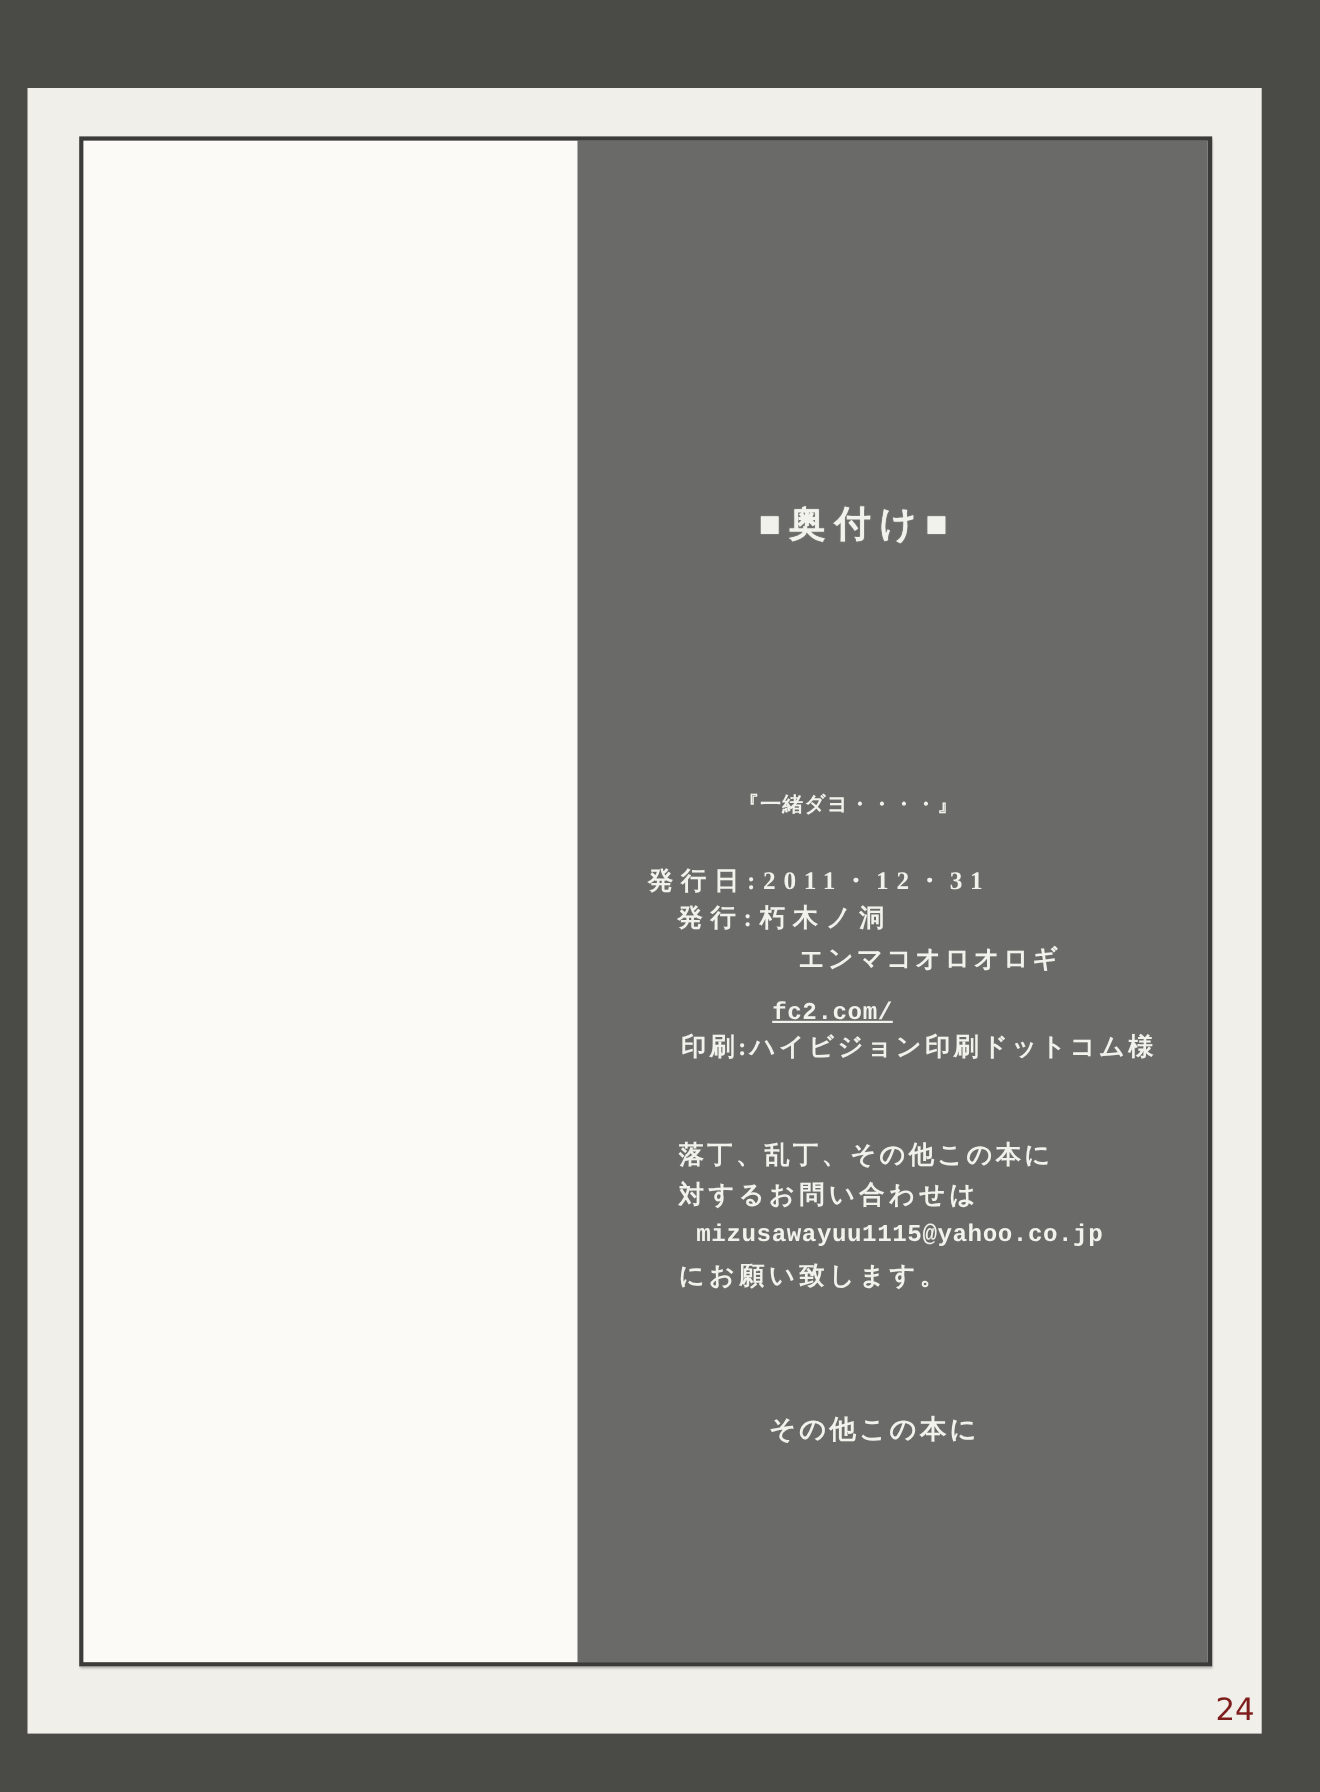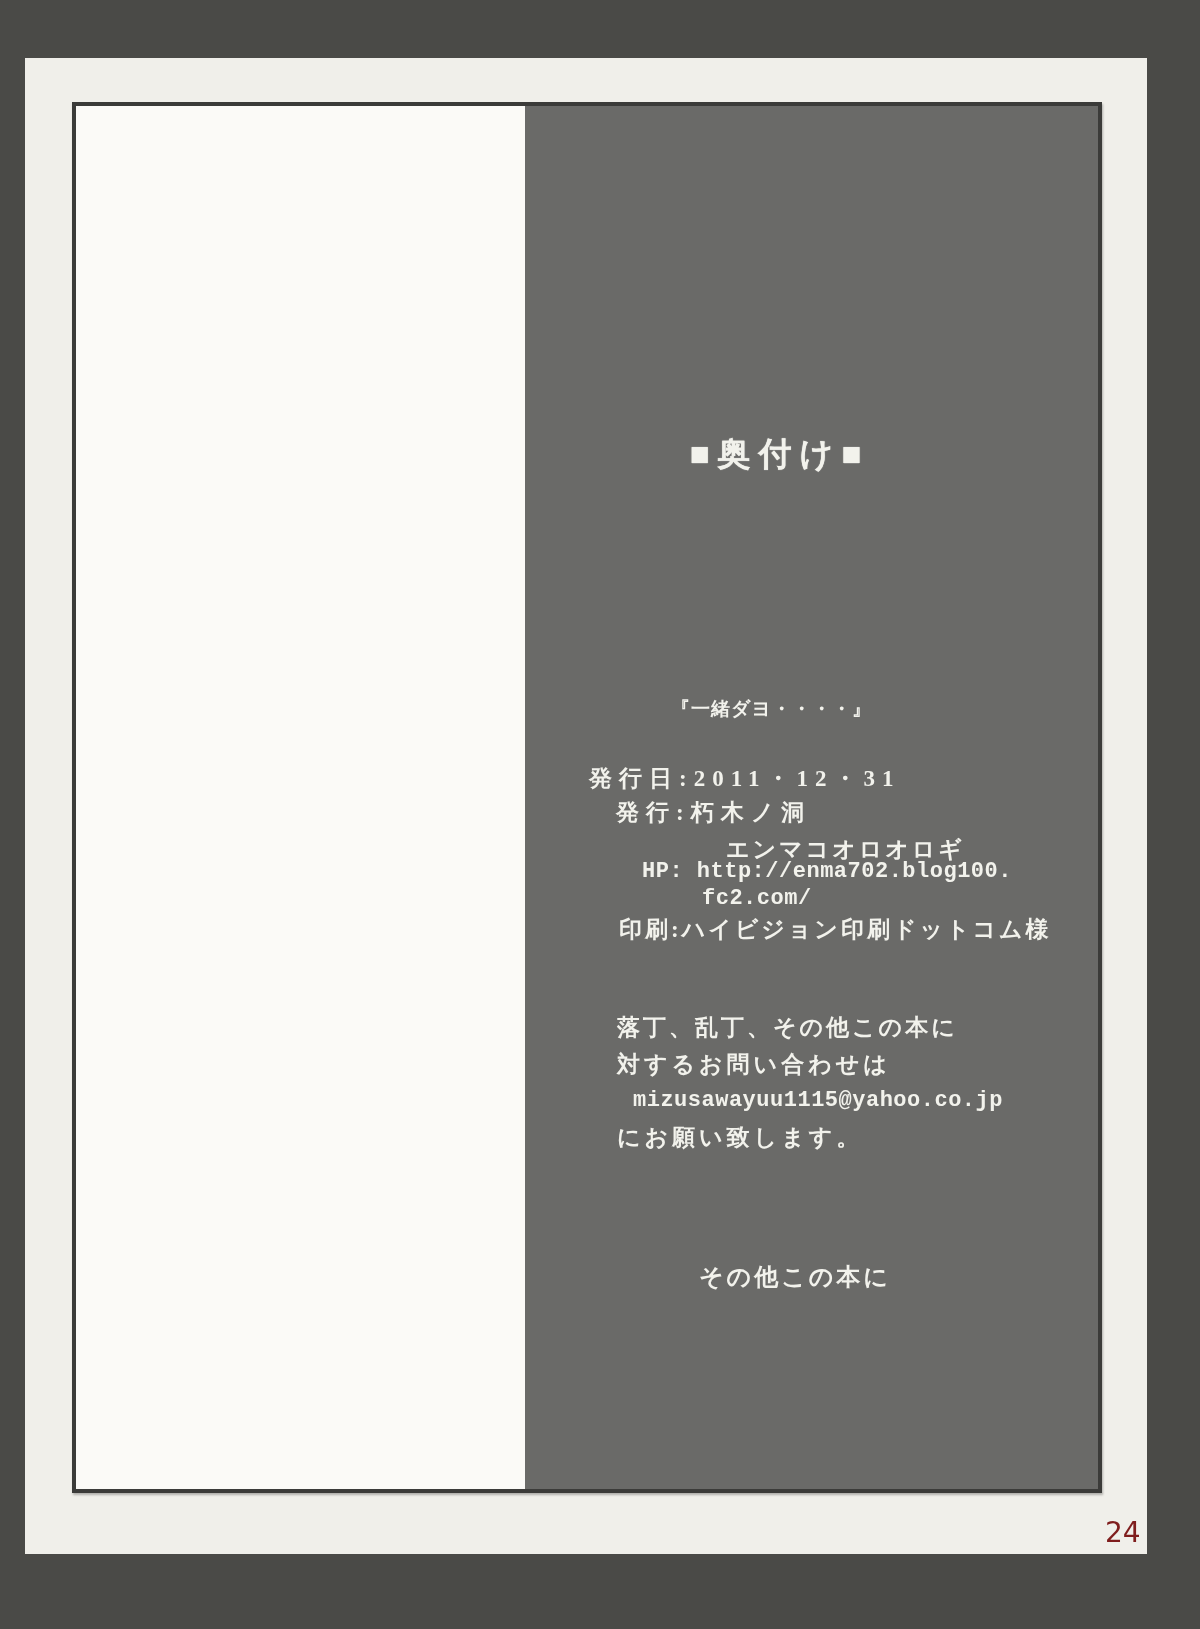--- a/index.html
+++ b/index.html
@@ -10,21 +10,21 @@
     width: 1200px;
     height: 1629px;
     position: relative;
     background: #4a4a47;
     font-family: "Liberation Serif", serif;
     overflow: hidden;
   }
   .page {
     position: absolute;
     left: 25px;
-    top: 58px;
+    top: 80px;
     width: 1122px;
     height: 1496px;
     background: #f0efea;
   }
   .frame {
     position: absolute;
     left: 47px;
     top: 44px;
     width: 1030px;
     height: 1391px;
@@ -77,21 +77,21 @@
   .mono {
     font-family: "Liberation Mono", "DejaVu Sans Mono", monospace;
     font-size: 22px;
     font-weight: bold;
     letter-spacing: 0.5px;
   }
   .pub-date     { top: 657px;  left: 64px;  letter-spacing: 7px; text-align: right; }
   .publisher    { top: 691px;  left: 91px;  letter-spacing: 7px; }
   .circle-name  { top: 728px;  left: 201px; letter-spacing: 3px; }
   .hp-line1     { top: 753px;  left: 117px; }
-  .hp-line2     { top: 780px;  left: 177px; }
+  .hp-line2     { top: 780px;  left: 177px; text-decoration: underline; }
   .printer      { top: 808px;  left: 94px;  letter-spacing: 3px; }
   .contact1     { top: 906px;  left: 92px;  letter-spacing: 3px; }
   .contact2     { top: 943px;  left: 92px;  letter-spacing: 4px; }
   .contact-mail { top: 982px;  left: 92px; padding-left: 16px;  }
   .contact4     { top: 1016px; left: 92px;  letter-spacing: 4px; }
   .notice1      { top: 1120px; left: 124px; letter-spacing: 3px; font-size: 24px; }
   .notice2      { top: 1155px; left: 174px; letter-spacing: 3px; font-size: 24px; }
   .page-number {
     position: absolute;
     left: 1080px;
@@ -115,21 +115,20 @@
       <div class="line colophon-header">■奥付け■</div>
 
       <div class="line book-title">『一緒ダヨ・・・・』</div>
 
       <div class="line jp pub-date">発行日:2011・12・31</div>
 
       <div class="line jp publisher">発行:朽木ノ洞</div>
 
       <div class="line jp circle-name">エンマコオロオロギ</div>
 
-      <div class="line mono hp-line1">HP: http://enma702.blog100.</div>
 
       <div class="line mono hp-line2">fc2.com/</div>
 
       <div class="line jp printer">印刷:ハイビジョン印刷ドットコム様</div>
 
       <div class="line jp contact1">落丁、乱丁、その他この本に</div>
 
       <div class="line jp contact2">対するお問い合わせは</div>
 
       <div class="line mono contact-mail">mizusawayuu1115@yahoo.co.jp</div>

